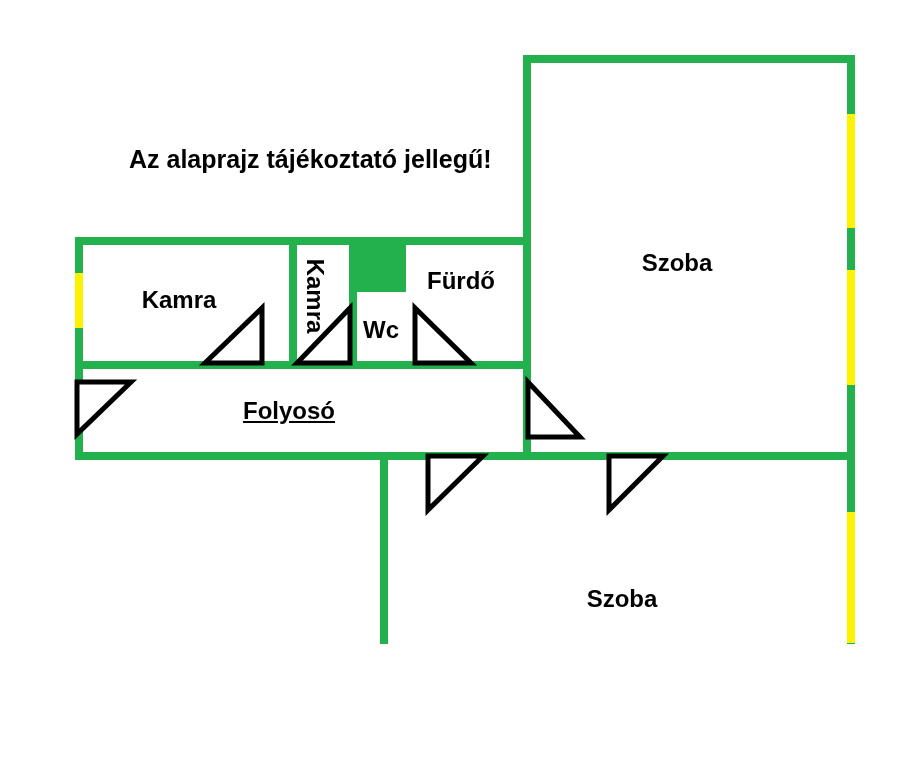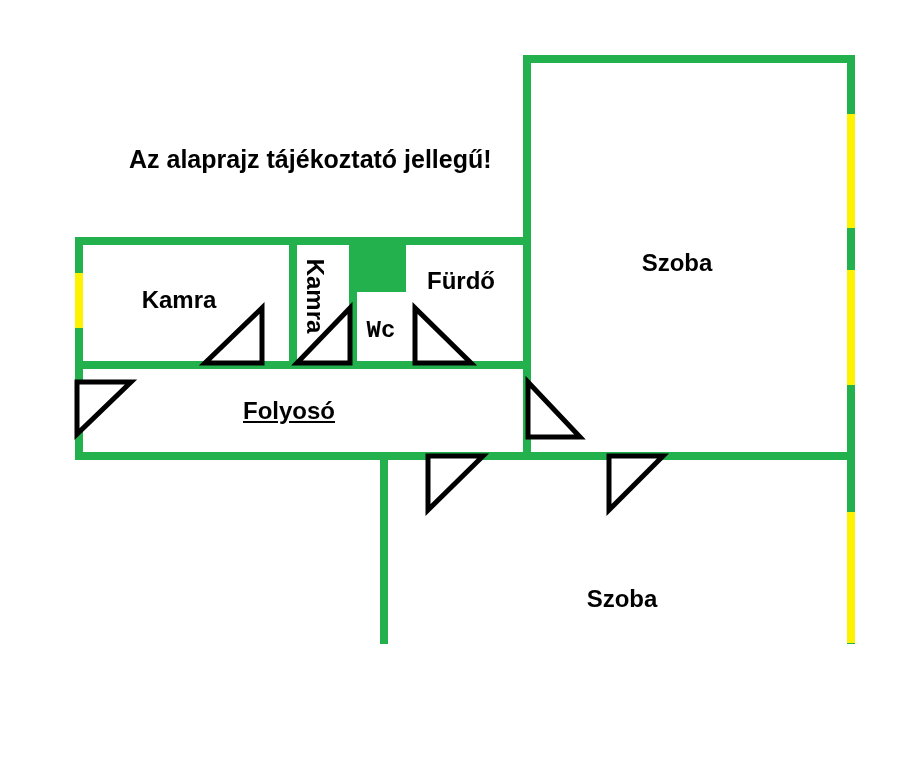--- a/index.html
+++ b/index.html
@@ -54,21 +54,21 @@
   <div class="wall" style="left:847px;top:55px;width:8px;height:658px;"></div>
   <div class="window" style="left:847px;top:114px;width:8px;height:114px;"></div>
   <div class="window" style="left:847px;top:270px;width:8px;height:115px;"></div>
   <div class="window" style="left:847px;top:512px;width:8px;height:131px;"></div>
   <div class="wall" style="left:75px;top:452px;width:780px;height:8px;"></div>
   <div class="wall" style="left:380px;top:452px;width:8px;height:261px;"></div>
   <div class="wall" style="left:380px;top:705px;width:475px;height:8px;"></div>
 
   <div class="room-label" style="left:179px;top:300px;">Kamra</div>
   <div class="room-label rotated" style="left:315px;top:296px;">Kamra</div>
-  <div class="room-label" style="left:381px;top:330px;font-family:Liberation Mono, monospace;">Wc</div>
+  <div class="room-label" style="left:381px;top:330px;">Wc</div>
   <div class="room-label" style="left:461px;top:261px;margin-top:20px;">Fürdő</div>
   <div class="room-label" style="left:289px;top:411px;text-decoration:underline;">Folyosó</div>
   <div class="room-label" style="left:677px;top:263px;">Szoba</div>
   <div class="room-label" style="left:622px;top:599px;">Szoba</div>
 
   <svg class="doors-overlay" viewBox="0 0 915 764" xmlns="http://www.w3.org/2000/svg">
     <polygon points="77,382 131,382 77,434"></polygon>
     <polygon points="205,363 262,363 262,308"></polygon>
     <polygon points="297,363 350,363 350,308"></polygon>
     <polygon points="415,308 415,363 471,363"></polygon>

